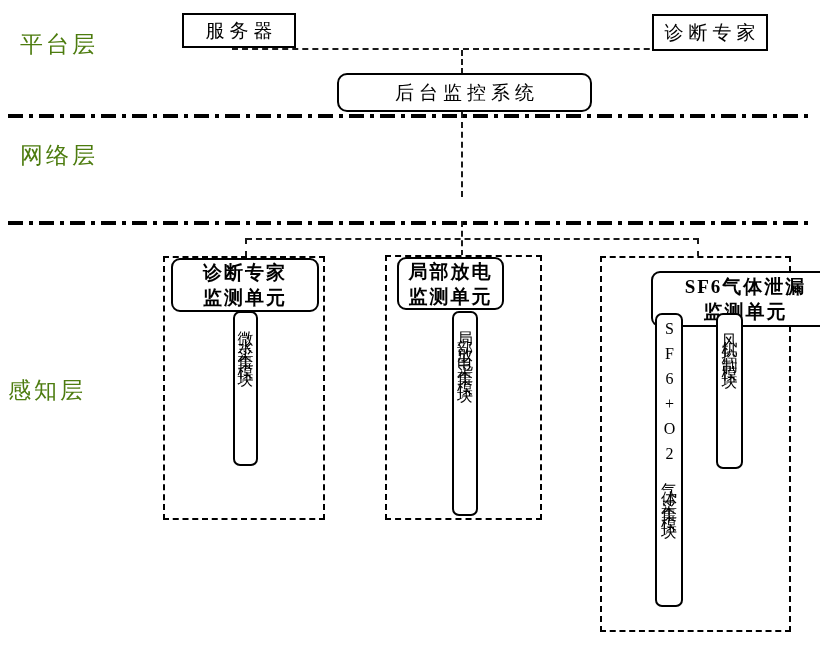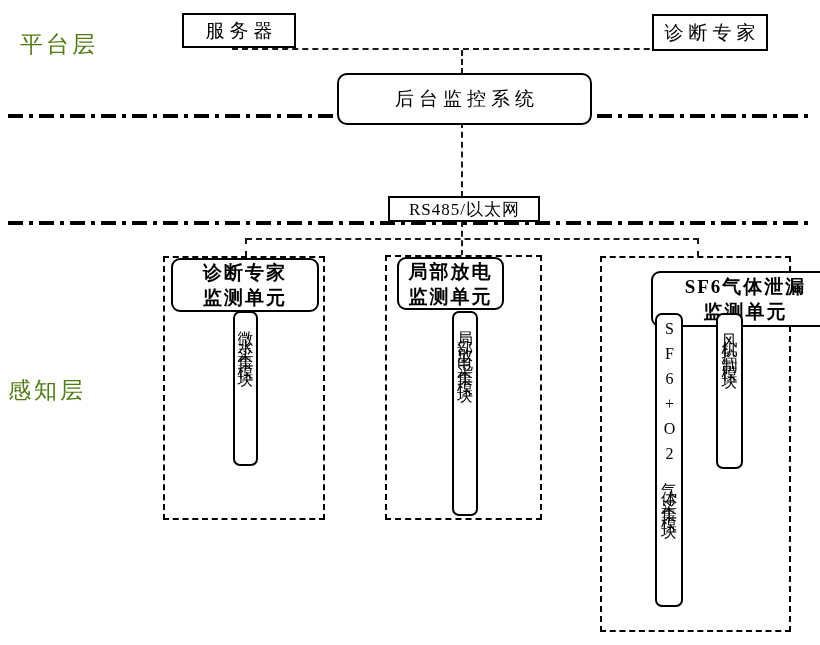--- a/index.html
+++ b/index.html
@@ -106,35 +106,35 @@
 </style>
 </head>
 <body>
 
 <div class="canvas">
 
   <div class="sep" style="top:114px;"></div>
   <div class="sep" style="top:221px;"></div>
 
   <div class="layer-label" style="left:20px; top:29px;">平台层</div>
+  <div class="layer-label" style="left:20px; top:140px;">网络层</div>
   <div class="layer-label" style="left:8px; top:375px;">感知层</div>
 
   <div class="hline" style="left:232px; top:48px; width:478px;"></div>
   <div class="vline" style="left:461px; top:50px; height:24px;"></div>
   <div class="vline" style="left:461px; top:112px; height:85px;"></div>
   <div class="vline" style="left:461px; top:221px; height:35px;"></div>
   <div class="hline" style="left:246px; top:238px; width:453px;"></div>
   <div class="vline" style="left:245px; top:238px; height:19px;"></div>
   <div class="vline" style="left:697px; top:238px; height:19px;"></div>
 
   <div class="node" style="left:182px; top:13px; width:114px; height:35px;">服务器</div>
   <div class="node" style="left:652px; top:14px; width:116px; height:37px;">诊断专家</div>
-  <div class="node rounded" style="left:337px; top:73px; width:255px; height:52px;">后台监控系统</div>
+  <div class="node rounded" style="left:337px; top:73px; width:255px; height:39px;">后台监控系统</div>
 
-  <div class="node thin" style="left:388px; top:196px; width:152px; height:26px; font-size:17px;">RS485/以太网</div>
 
   <div class="unit-box" style="left:163px; top:256px; width:162px; height:264px;"></div>
   <div class="unit-header" style="left:171px; top:258px; width:148px; height:54px;">
     <div>诊断专家</div>
     <div>监测单元</div>
   </div>
   <div class="vmodule" style="left:233px; top:311px; width:25px; height:155px;">
     <div class="vtext">微水采集模块</div>
   </div>
 

